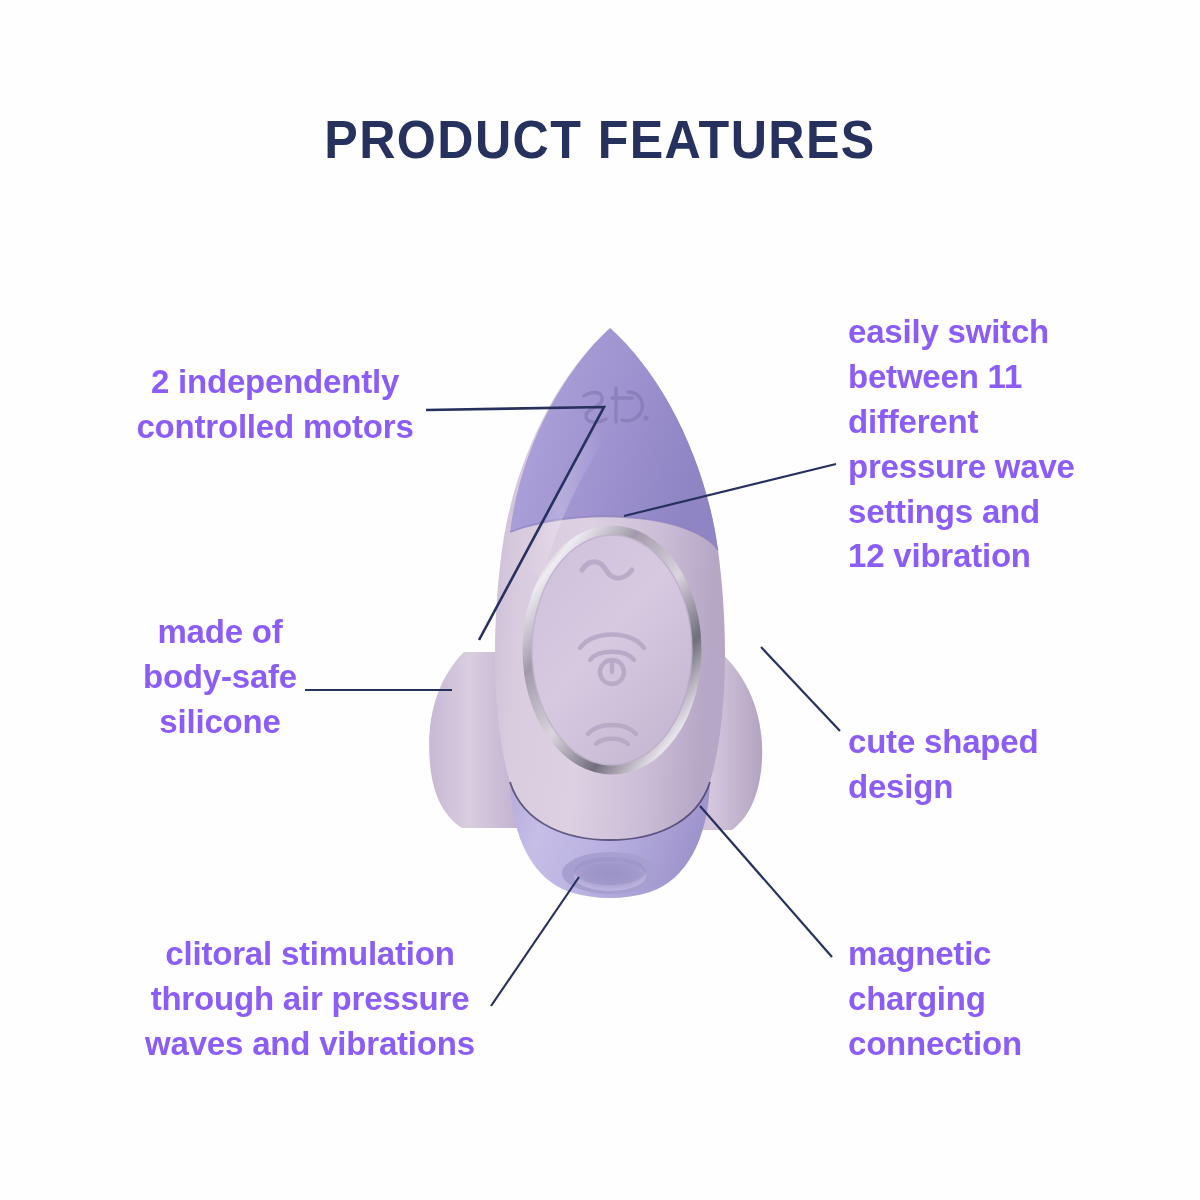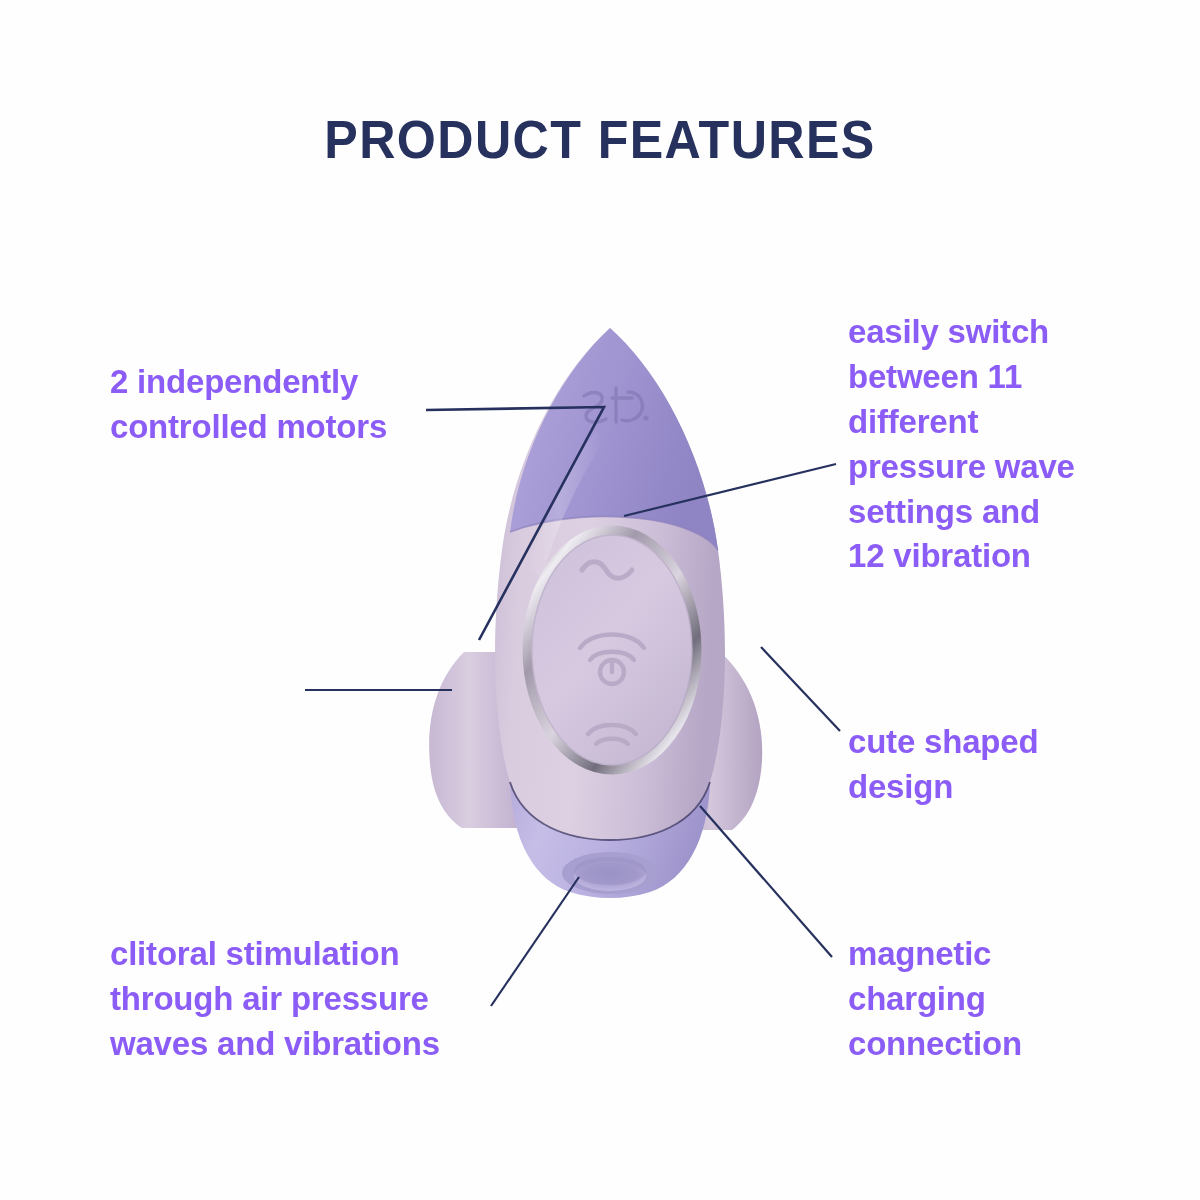--- a/index.html
+++ b/index.html
@@ -44,21 +44,21 @@
     position: absolute;
     color: #8b5cf6;
     font-family: "Liberation Sans", sans-serif;
     font-weight: 600;
     font-size: 33px;
     line-height: 1.36;
     letter-spacing: -0.2px;
     white-space: pre-line;
   }
   .callout.right { text-align: left; }
-  .callout.left  { text-align: left; }
+  .callout.left  { text-align: center; }
 
   
   .overlay {
     position: absolute;
     left: 0;
     top: 0;
     width: 1200px;
     height: 1200px;
     pointer-events: none;
   }
@@ -240,20 +240,23 @@
   <div class="callout left" style="left:110px; top:360px; width:330px;">2 independently
 controlled motors</div>
 
   <div class="callout right" style="left:848px; top:310px; width:260px;">easily switch
 between 11
 different
 pressure wave
 settings and
 12 vibration</div>
 
+  <div class="callout left" style="left:110px; top:610px; width:220px;">made of
+body-safe
+silicone</div>
 
   <div class="callout right" style="left:848px; top:720px; width:250px;">cute shaped
 design</div>
 
   <div class="callout right" style="left:848px; top:932px; width:250px;">magnetic
 charging
 connection</div>
 
   <div class="callout left" style="left:110px; top:932px; width:400px;">clitoral stimulation
 through air pressure

